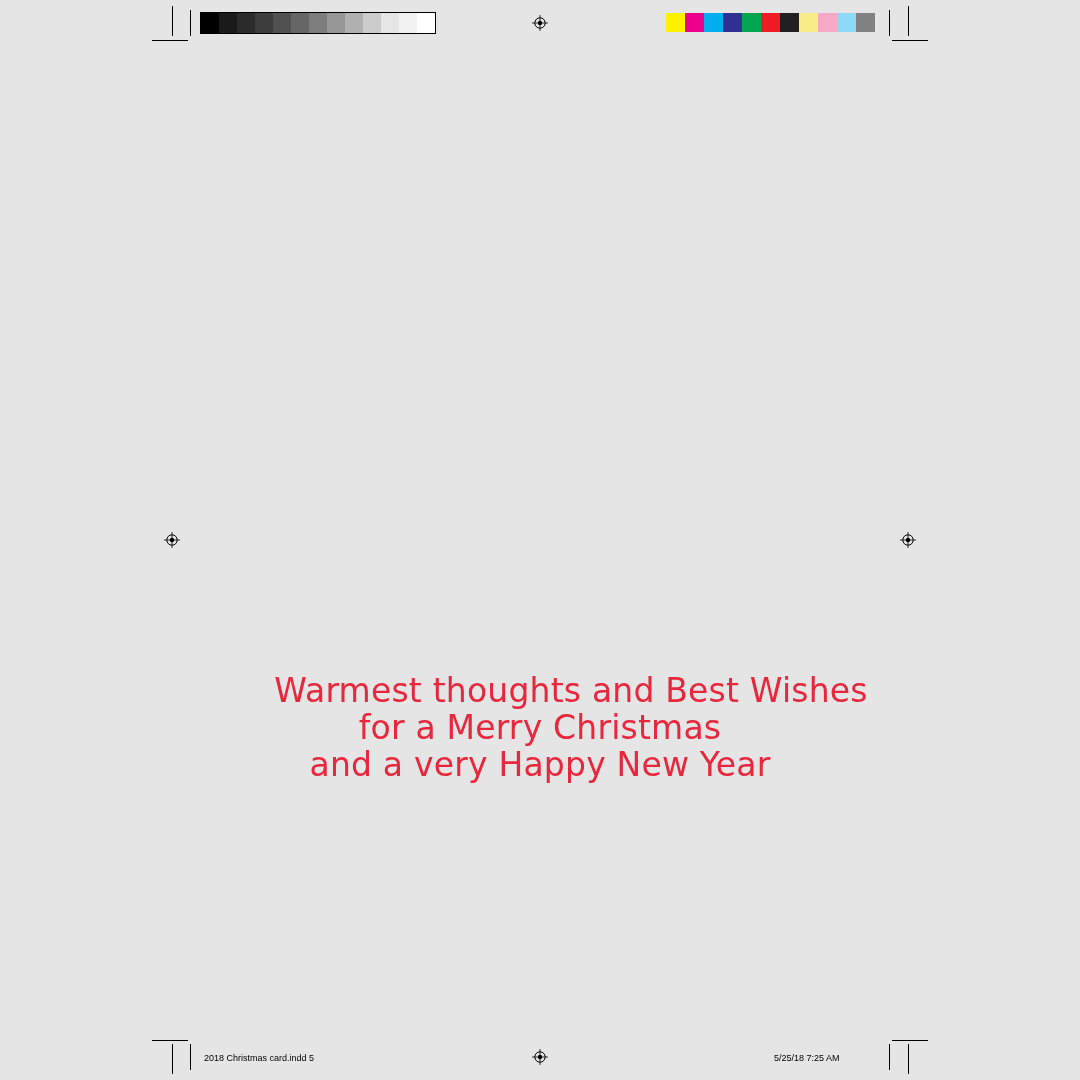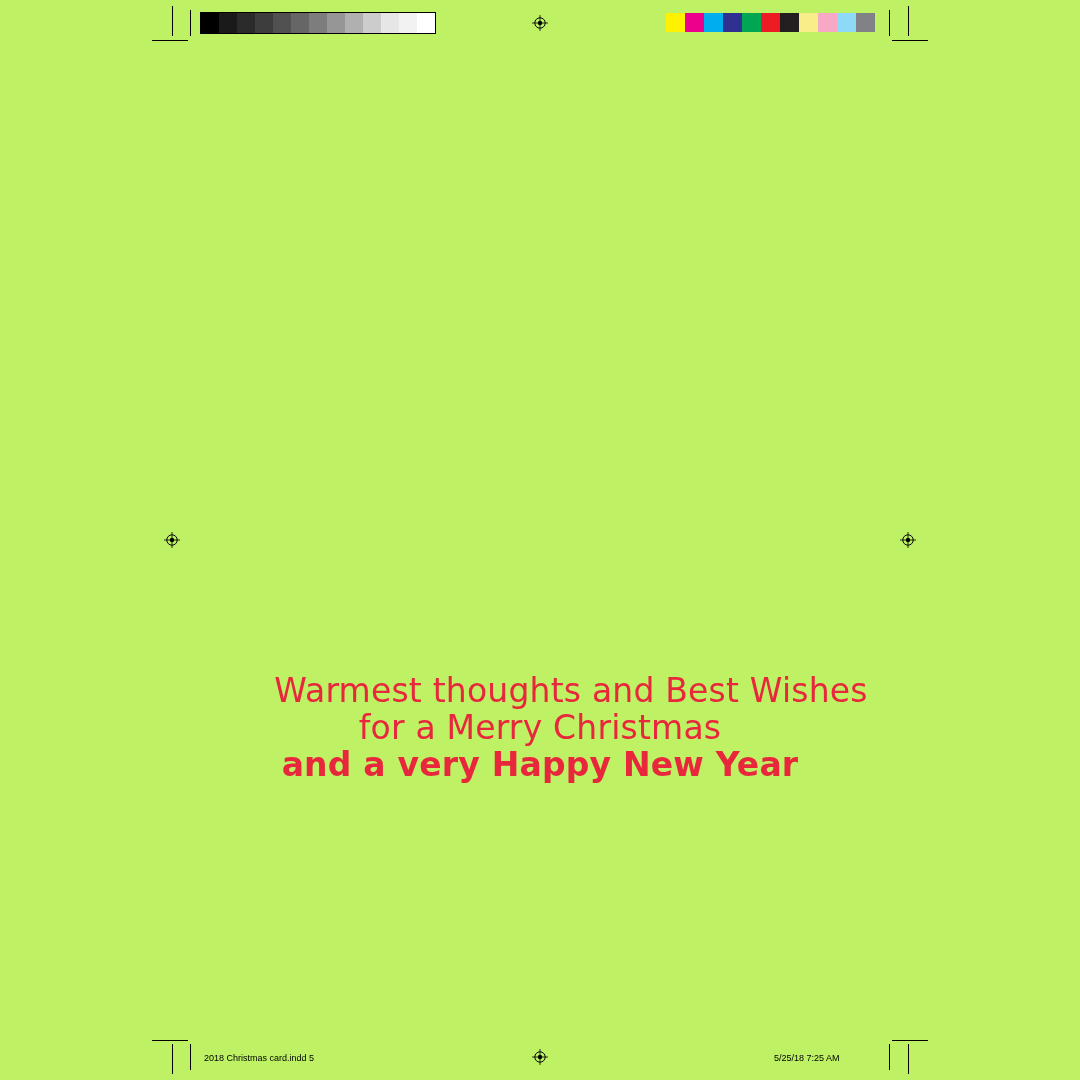--- a/index.html
+++ b/index.html
@@ -11,21 +11,21 @@
     width: 1080px;
     height: 1080px;
     position: relative;
     overflow: hidden;
     font-family: "Liberation Sans", sans-serif;
   }
 
   .page {
     position: absolute;
     inset: 0;
-    background: #bef264;
+    background: #e5e5e5;
   }
 
   
   .crop-line {
     position: absolute;
     background: #000000;
   }
   .crop-h { height: 1px; }
   .crop-v { width: 1px; }
 
@@ -69,21 +69,21 @@
     color: #e8263c;
     font-family: "DejaVu Sans", sans-serif;
     font-size: 33px;
     line-height: 37px;
     font-weight: 400;
     letter-spacing: 0.2px;
   }
   .greeting .line { display: block; white-space: nowrap; }
   .greeting .line1 { padding-left: 62px; }
   .greeting .line2 { padding-left: 0px; }
-  .greeting .line3 { padding-left: 0px; font-weight: bold; }
+  .greeting .line3 { padding-left: 0px; }
 
   
   .slug {
     position: absolute;
     font-family: "Liberation Sans", sans-serif;
     font-size: 9px;
     color: #000000;
     white-space: nowrap;
   }
   .slug-left { left: 204px; top: 1053px; }

